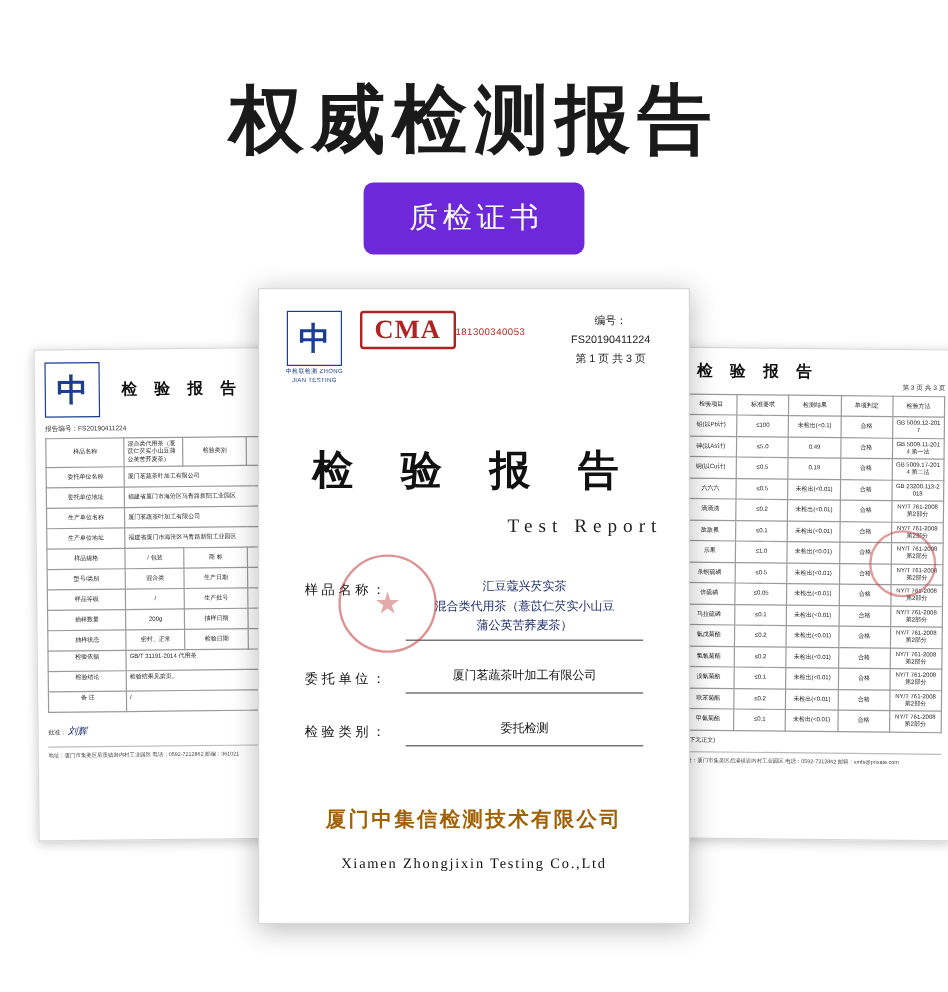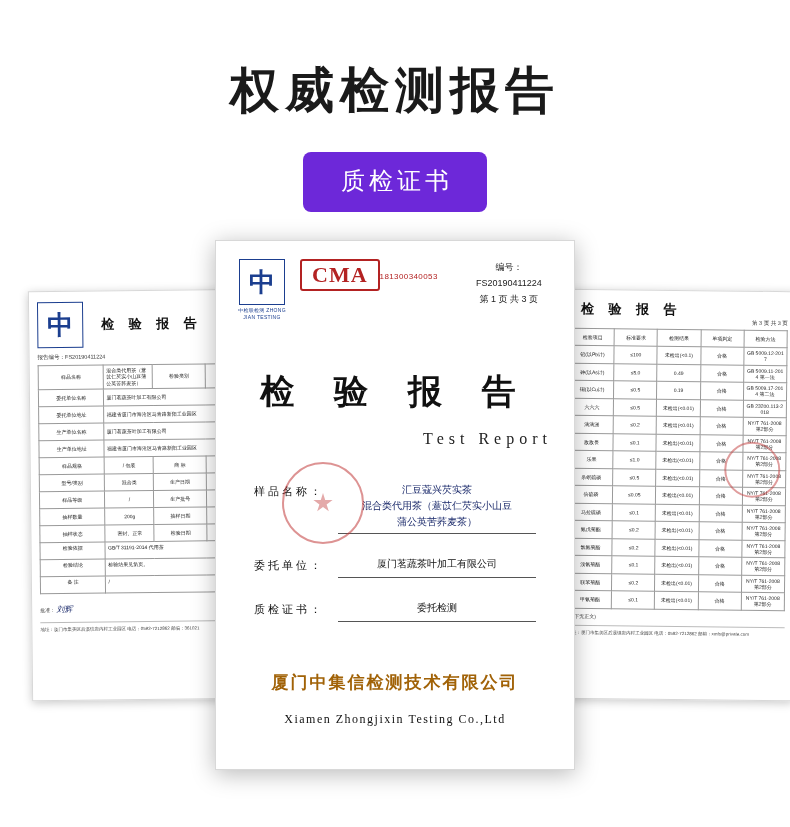--- a/index.html
+++ b/index.html
@@ -7,21 +7,21 @@
     width:790px;height:827px;
     background:#ffffff;
     font-family:"Liberation Sans","DejaVu Sans",sans-serif;
     overflow:hidden;
     position:relative;
   }
   
   .page-title{
     position:absolute;top:58px;left:0;width:790px;
     text-align:center;
-    font-size:49px;font-weight:bold;letter-spacing:6px;
+    font-size:62px;font-weight:bold;letter-spacing:6px;
     color:#1a1a1a;
     font-family:"DejaVu Sans","Liberation Sans",sans-serif;
   }
   .badge{
     position:absolute;top:152px;left:50%;transform:translateX(-50%);
     background:#6d28d9;
     color:#fff;
     font-size:24px;letter-spacing:4px;
     padding:13px 34px 15px 38px;
     border-radius:8px;
@@ -414,21 +414,21 @@
           <span class="ln">汇豆蔻兴芡实茶</span>
           <span class="ln">混合类代用茶（薏苡仁芡实小山豆</span>
           <span class="ln">蒲公英苦荞麦茶）</span>
         </div>
       </div>
       <div class="field">
         <div class="field-label">委托单位：</div>
         <div class="field-value dark">厦门茗蔬茶叶加工有限公司</div>
       </div>
       <div class="field">
-        <div class="field-label">质检证书：</div>
+        <div class="field-label">检验类别：</div>
         <div class="field-value dark">委托检测</div>
       </div>
     </div>
 
     <div class="center-footer">
       <div class="cf-cn">厦门中集信检测技术有限公司</div>
       <div class="cf-en">Xiamen Zhongjixin Testing Co.,Ltd</div>
     </div>
   </div>
 

